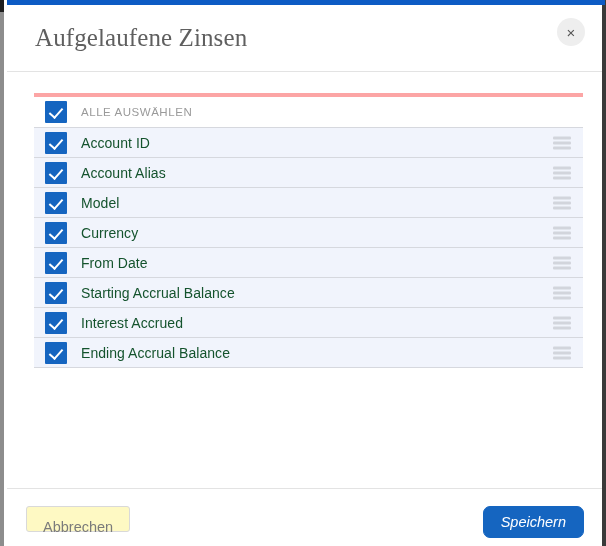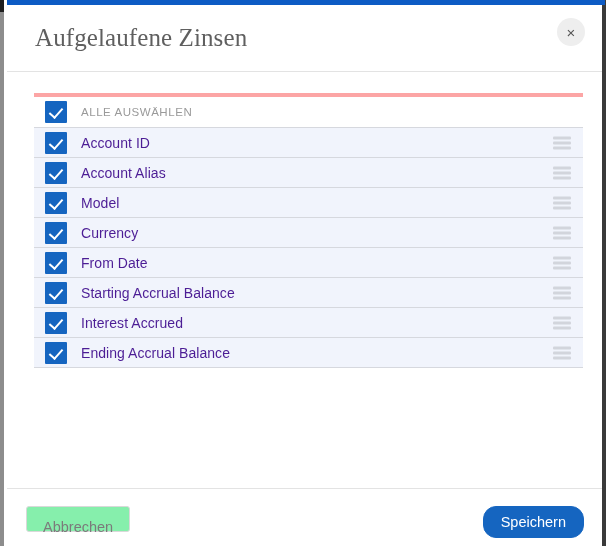--- a/index.html
+++ b/index.html
@@ -155,21 +155,21 @@
     width: 6px;
     height: 11px;
     border: solid #ffffff;
     border-width: 0 2.4px 2.4px 0;
     transform: rotate(42deg);
   }
 
   .row-label {
     margin-left: 14px;
     font-size: 14px;
-    color: #4c1d95;
+    color: #14532d;
     white-space: nowrap;
     letter-spacing: 0.05px;
   }
   .select-all-row .row-label {
     color: #9a9a9a;
     font-size: 11.5px;
     letter-spacing: 0.55px;
   }
 
   .drag-handle {
@@ -207,36 +207,37 @@
     position: absolute;
     font-family: "Liberation Sans", sans-serif;
     cursor: pointer;
     box-sizing: border-box;
   }
   .btn-cancel {
     left: 19px;
     top: 17px;
     height: 24px;
     padding: 12px 16px;
-    background: #86efac;
+    background: #fef9c3;
     border: 1px solid #d9d9d9;
     border-radius: 3px;
     color: #7b7b7b;
     font-size: 14.5px;
   }
   .btn-save {
     right: 18px;
     top: 17px;
     height: 32px;
     padding: 0 17px;
     background: #1565c0;
     border: 1px solid #1565c0;
-    border-radius: 13px;
+    border-radius: 7px;
     color: #ffffff;
     font-size: 14.5px;
+    font-style: italic;
   }
 </style>
 </head>
 <body>
 
 <div id="dialog-root">
 
   <div class="edge-left"></div>
   <div class="edge-left-dark"></div>
   <div class="edge-right"></div>

